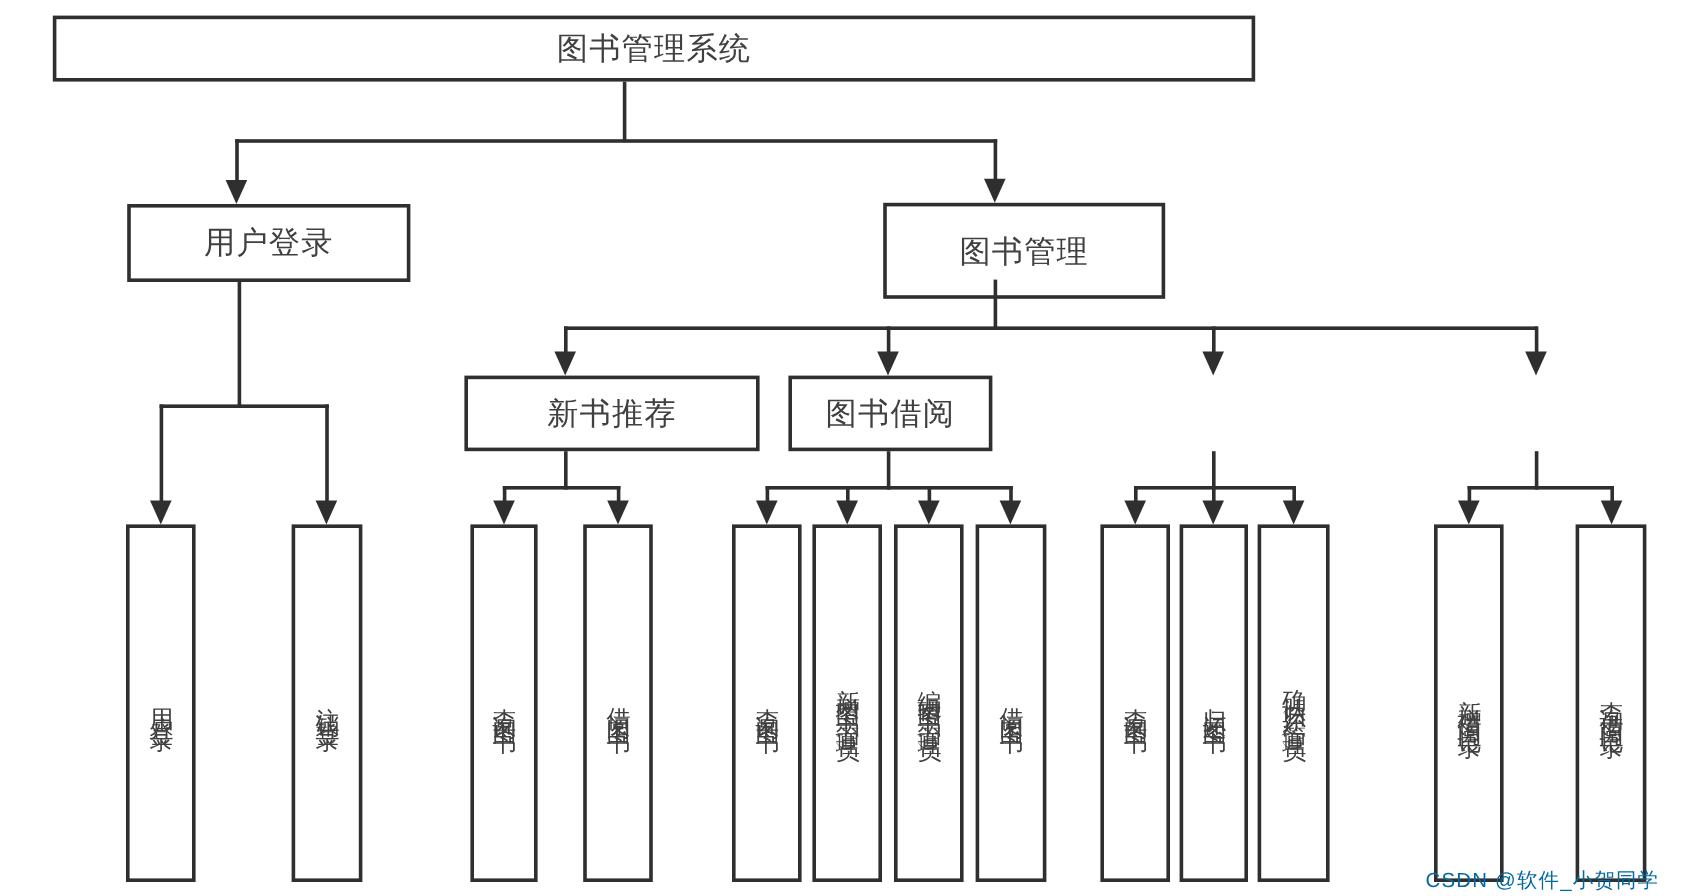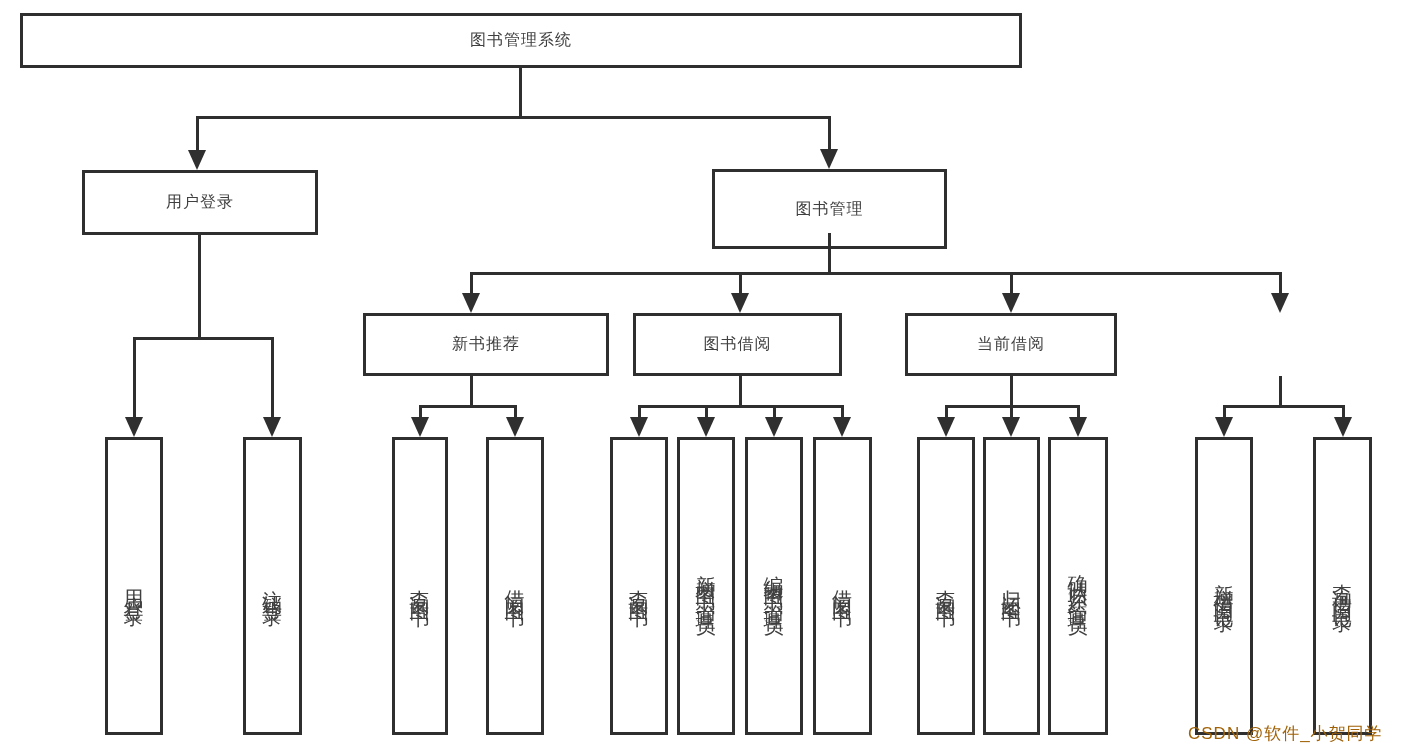--- a/index.html
+++ b/index.html
@@ -14,21 +14,21 @@
   .box {
     position: absolute;
     box-sizing: border-box;
     background: #ffffff;
     border: 3px solid #2f2f2f;
     display: flex;
     align-items: center;
     justify-content: center;
     color: #404040;
   }
-  .box.h { font-size: 16px; letter-spacing: 1px; }
+  .box.h { font-size: 26px; letter-spacing: 1px; margin-left: 24px; }
   .box.v span {
     writing-mode: vertical-rl;
     text-orientation: mixed;
     font-size: 20px;
     letter-spacing: 6px;
     line-height: 1;
     color: #404040;
   }
   .line {
     position: absolute;
@@ -40,21 +40,21 @@
     height: 0;
     border-left: 9px solid transparent;
     border-right: 9px solid transparent;
     border-top: 20px solid #2f2f2f;
   }
   .watermark {
     position: absolute;
     left: 1188px;
     top: 722px;
     font-size: 17px;
-    color: #a16207;
+    color: #0369a1;
     letter-spacing: 1px;
     white-space: nowrap;
   }
 </style>
 </head>
 <body>
 
 <div class="diagram">
 
   <div class="box h" style="left:20px; top:13px; width:1002px; height:55px;">
@@ -66,27 +66,24 @@
   </div>
 
   <div class="box h" style="left:712px; top:169px; width:235px; height:80px;">
     <span>图书管理</span>
   </div>
 
   <div class="box h" style="left:363px; top:313px; width:246px; height:63px;">
     <span>新书推荐</span>
   </div>
 
-  <div class="box h" style="left:633px; top:313px; width:209px; height:63px;">
+  <div class="box h" style="left:633px; top:313px; width:170px; height:63px;">
     <span>图书借阅</span>
   </div>
 
-  <div class="box h" style="left:905px; top:313px; width:212px; height:63px;">
-    <span>当前借阅</span>
-  </div>
 
 
   <div class="box v" style="left:105px; top:437px; width:58px; height:298px;">
     <span>用户登录</span>
   </div>
   <div class="box v" style="left:243px; top:437px; width:59px; height:298px;">
     <span>注销登录</span>
   </div>
 
   <div class="box v" style="left:392px; top:437px; width:56px; height:298px;">

